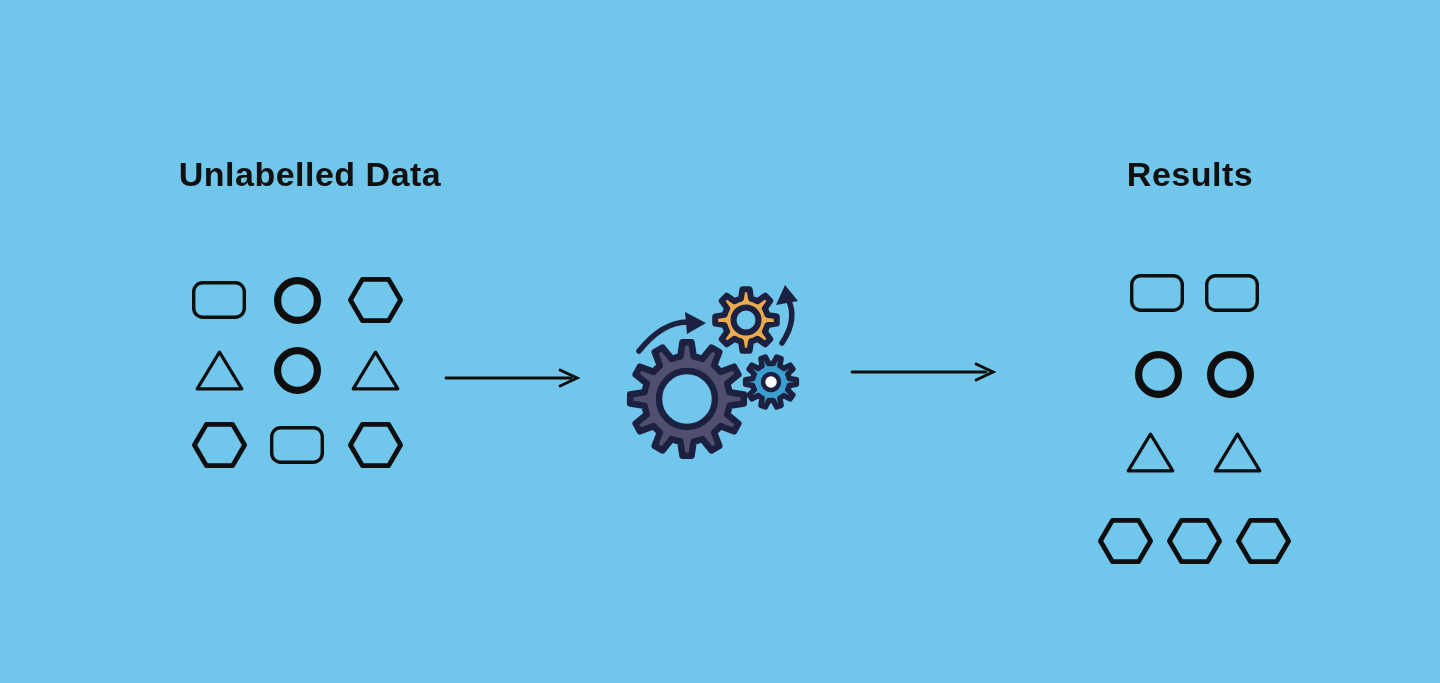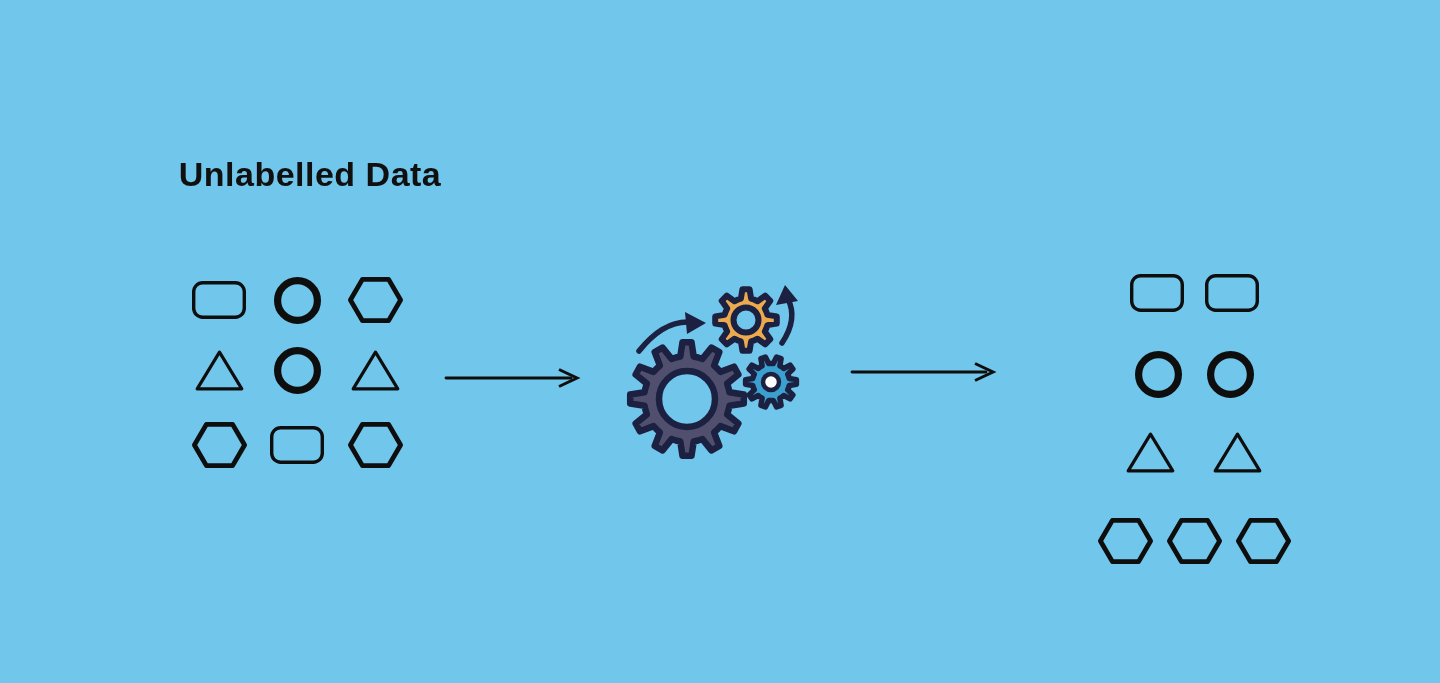--- a/index.html
+++ b/index.html
@@ -34,20 +34,21 @@
   .flow-arrow-right{left:845px;top:354px;}
   #machine-icon{position:absolute;left:615px;top:265px;width:200px;height:200px;}
   svg{display:block;}
 </style>
 </head>
 <body>
 
 <div class="canvas">
 
   <div class="heading h-unlabelled">Unlabelled Data</div>
+  <div class="heading h-results">Results</div>
 
   <div class="shape-grid" id="unlabelled-grid">
       <div class="cell">
         <svg width="56" height="40" viewBox="0 0 56 40" style="overflow: visible;">
           <rect x="2.7" y="2.7" width="50.6" height="34.6" rx="9" fill="none" stroke="#0e0e0e" stroke-width="3.4" stroke-linejoin="round"></rect>
         </svg>
       </div>
       <div class="cell">
         <svg width="49" height="49" viewBox="0 0 49 49" style="overflow: visible;">
           <circle cx="24.5" cy="24.5" r="19.9" fill="none" stroke="#0e0e0e" stroke-width="7.2" stroke-linejoin="round"></circle>

